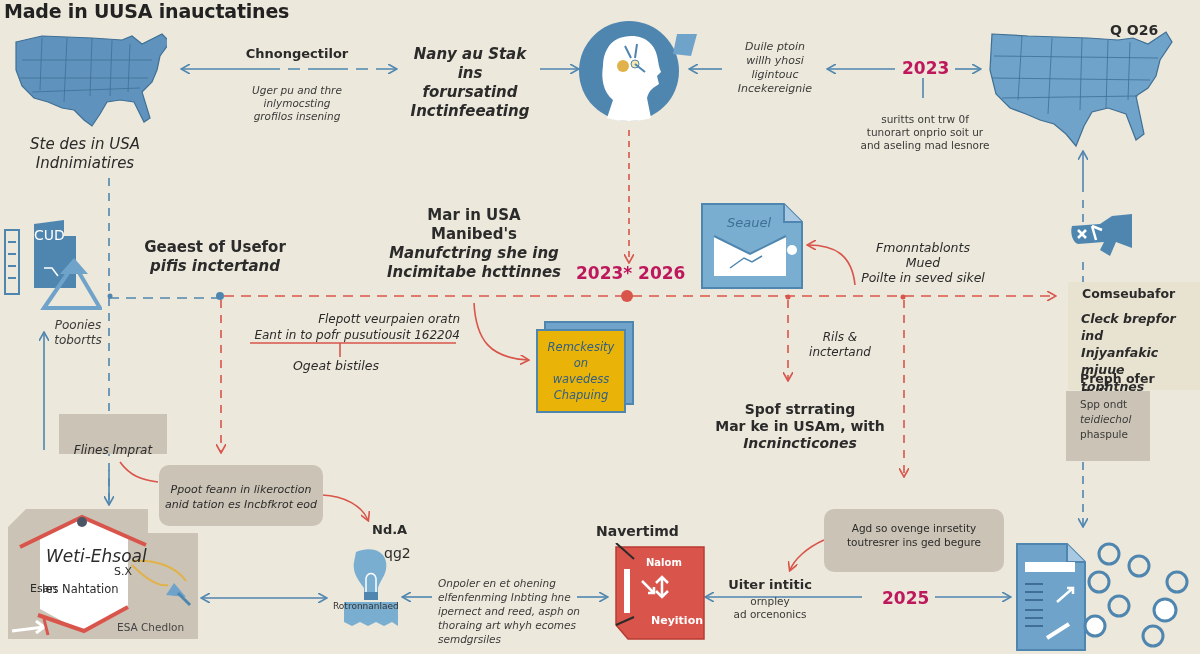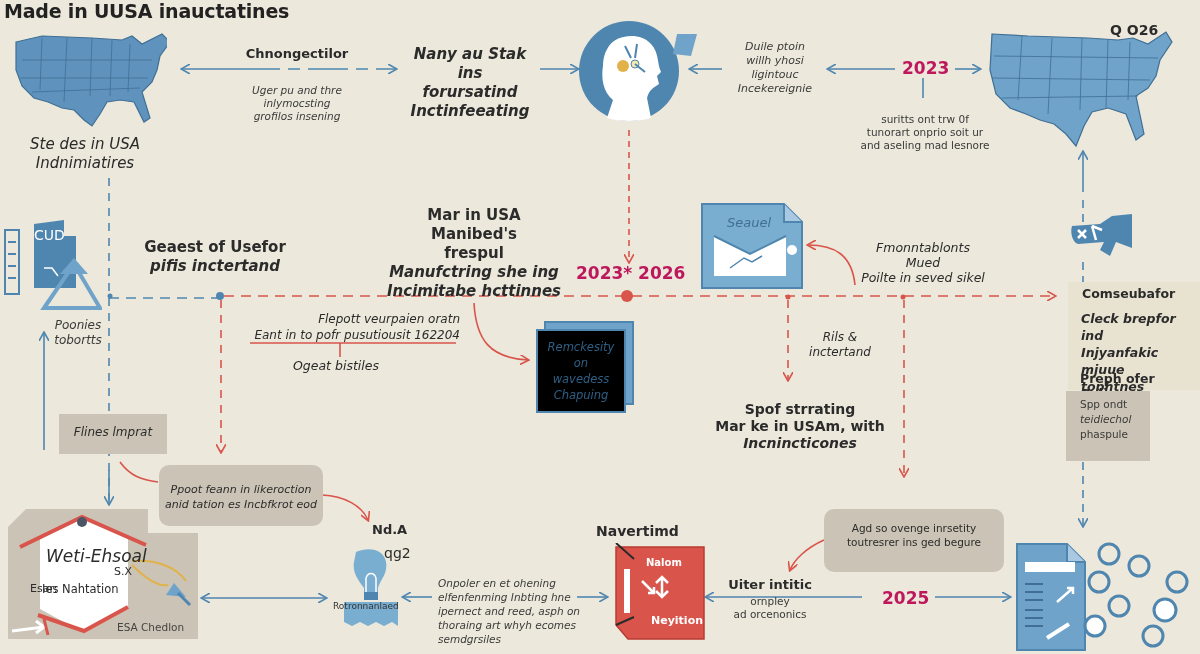--- a/index.html
+++ b/index.html
@@ -149,35 +149,34 @@
   <div class="large t-it" style="font-weight:600">pifis inctertand</div>
 </div>
 
 <div class="abs center small t-it" style="left:48px;top:318px;width:60px;font-size:12px;line-height:15px">
   <div>Poonies</div>
   <div>tobortts</div>
 </div>
 
 <div class="abs center" style="left:384px;top:206px;width:180px">
   <div class="large" style="font-weight:600">Mar in USA Manibed's</div>
-  <div class="large" style="font-weight:600">frespul</div>
   <div class="large t-it" style="font-weight:600">Manufctring she ing</div>
   <div class="large t-it" style="font-weight:600">Incimitabe hcttinnes</div>
 </div>
 
 <div class="abs year" style="left:576px;top:263px">2023* 2026</div>
 
 <div class="abs" style="left:230px;top:311px;width:230px;text-align:right;font-size:12px;line-height:16px;font-style:italic">
   <div>Flepott veurpaien oratn</div>
   <div>Eant in to pofr pusutiousit 162204</div>
 </div>
 <div class="abs" style="left:293px;top:358px;font-size:12.5px;font-style:italic">Ogeat bistiles</div>
 
 <div class="abs" style="left:544px;top:321px;width:90px;height:84px;background:#6fa3c9;border:2px solid #4f86b0"></div>
-<div class="abs center" style="left:536px;top:329px;width:90px;height:84px;background:#000000;border:2px solid #4f86b0;padding-top:8px;color:#2f5f85;font-style:italic;font-size:11.5px;line-height:16px">
+<div class="abs center" style="left:536px;top:329px;width:90px;height:84px;background:#eab308;border:2px solid #4f86b0;padding-top:8px;color:#2f5f85;font-style:italic;font-size:11.5px;line-height:16px">
   <div>Remckesity</div>
   <div>on</div>
   <div>wavedess</div>
   <div>Chapuing</div>
 </div>
 
 <svg class="abs" style="left:700px;top:202px" width="104" height="88" viewBox="0 0 104 88">
   <path d="M2,2 L84,2 L102,20 L102,86 L2,86 Z" fill="#7aaed1" stroke="#4f86b0" stroke-width="2"></path>
   <path d="M84,2 L84,20 L102,20" fill="#a9c9e2" stroke="#4f86b0" stroke-width="2"></path>
   <path d="M14,34 L50,52 L86,34 L86,74 L14,74 Z" fill="#ffffff"></path>
@@ -217,21 +216,21 @@
   <div>Injyanfakic mjuue</div>
   <div>tophtnes</div>
 </div>
 <div class="abs" style="left:1080px;top:371px;font-size:12.5px;font-weight:600">Preph ofer Goling</div>
 <div class="abs box-grey" style="left:1066px;top:391px;width:84px;height:70px;padding:6px 0 8px 14px;font-size:10.5px;line-height:15px;color:#3a3a3a">
   <div>Spp ondt</div>
   <div class="t-it">teidiechol</div>
   <div>phaspule</div>
 </div>
 
-<div class="abs box-grey" style="left:59px;top:414px;width:108px;height:40px;padding-top:11px;text-align:center;font-style:italic;font-size:12px">Flines lmprat</div>
+<div class="abs box-grey" style="left:59px;top:414px;width:108px;height:40px;padding-top:29px;text-align:center;font-style:italic;font-size:12px">Flines lmprat</div>
 
 <div class="abs box-grey rounded center" style="left:159px;top:465px;width:164px;height:61px;padding-top:17px;font-size:11px;line-height:15px;font-style:italic">
   <div>Ppoot feann in likeroction</div>
   <div>anid tation es Incbfkrot eod</div>
 </div>
 
 <svg class="abs" style="left:8px;top:509px" width="192" height="132" viewBox="0 0 192 132">
   <path d="M18,0 L140,0 L140,24 L190,24 L190,130 L0,130 L0,18 Z" fill="#cbc4b6"></path>
   <path d="M32,30 L74,8 L120,30 L120,100 L76,124 L32,100 Z" fill="#ffffff"></path>
   <path d="M12,38 L74,8 L138,36" fill="none" stroke="#d9544b" stroke-width="4"></path>

